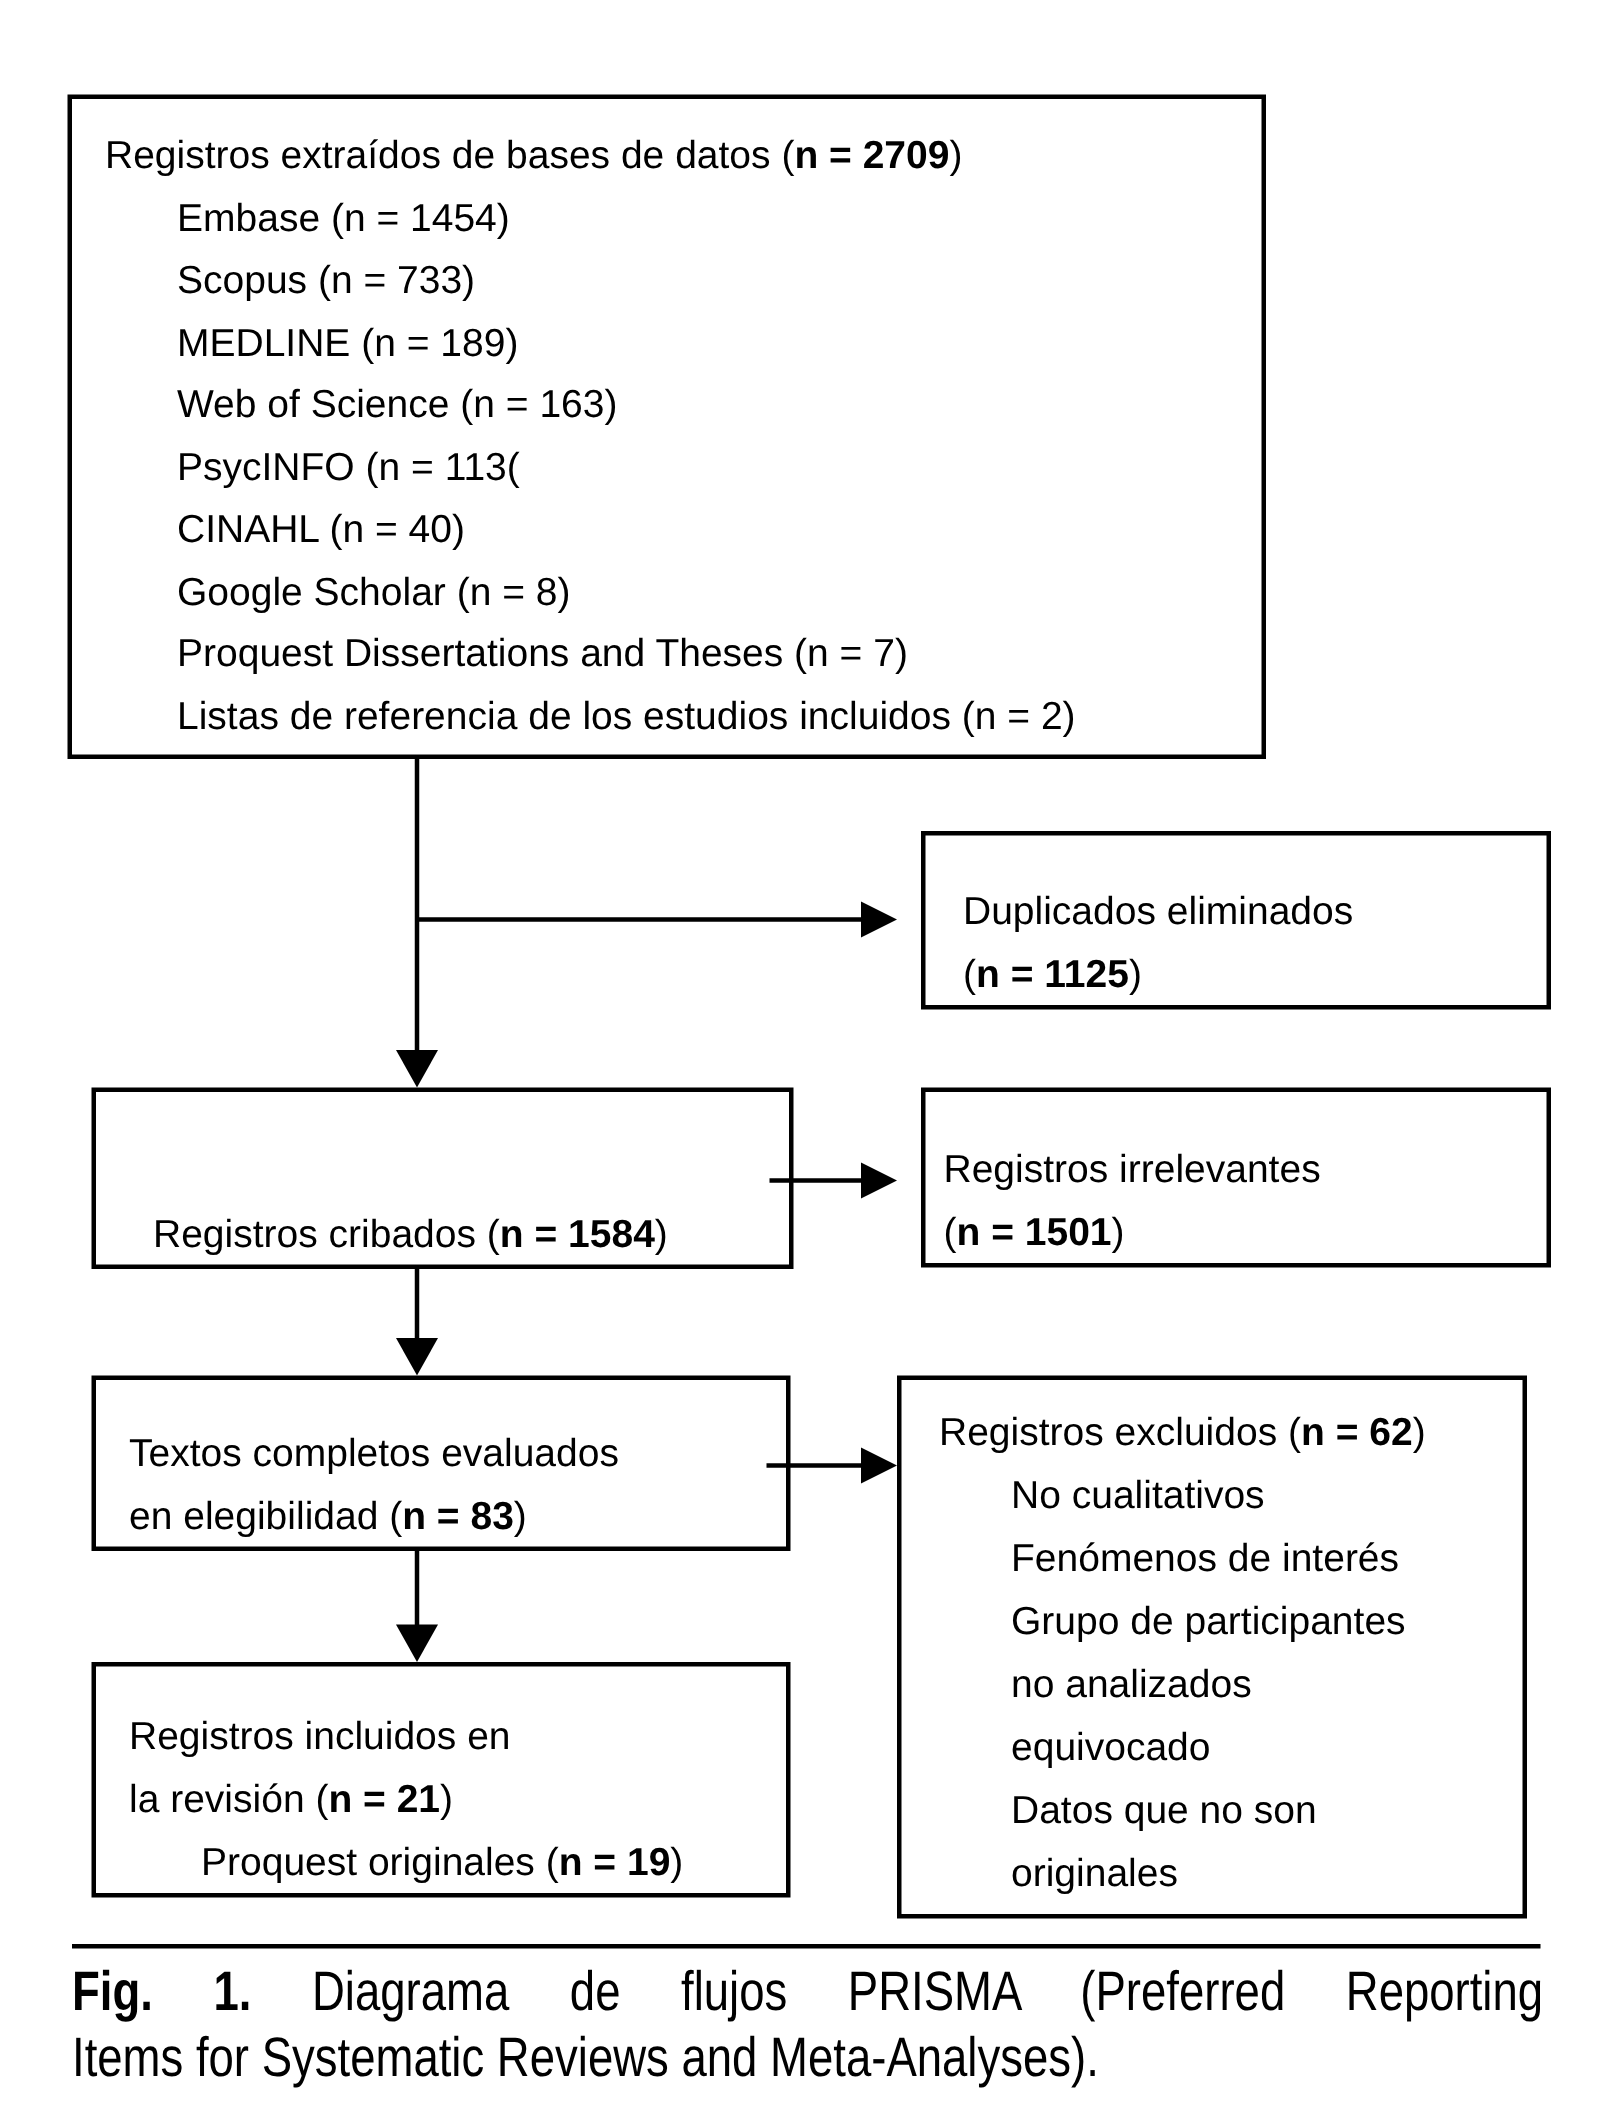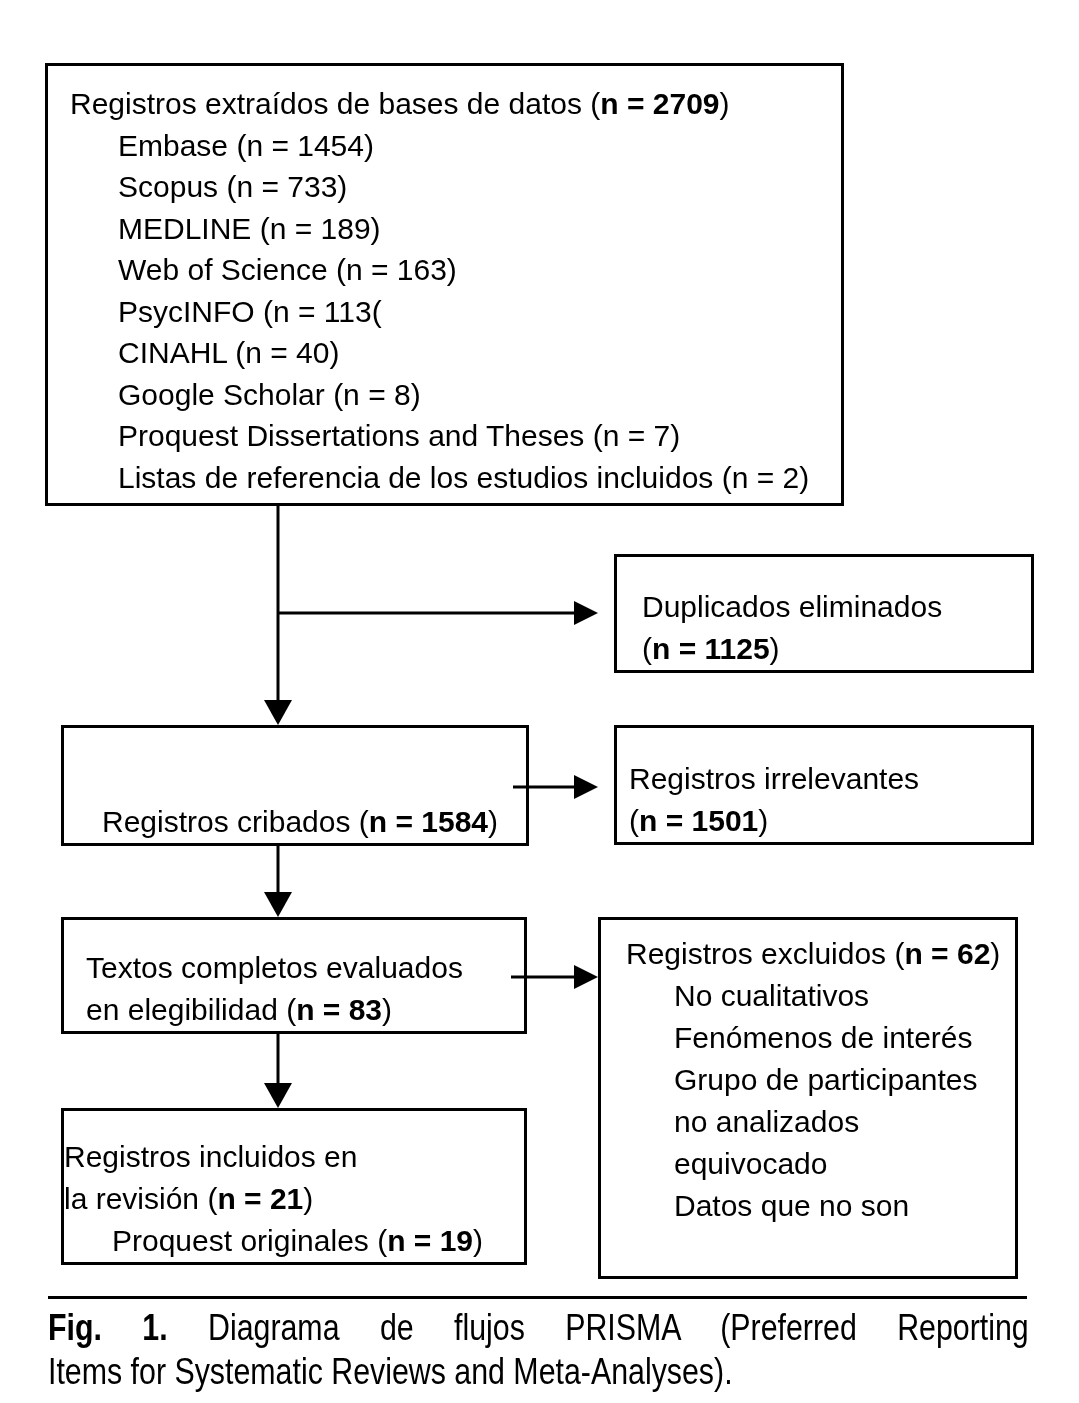--- a/index.html
+++ b/index.html
@@ -14,21 +14,21 @@
     background: #ffffff;
     color: #000000;
     font-family: "Liberation Sans", sans-serif;
     overflow: hidden;
   }
   .box {
     position: absolute;
     box-sizing: border-box;
     border: 3px solid #000000;
     background: #ffffff;
-    font-size: 30px;
+    font-size: 26px;
     line-height: 42px;
     white-space: nowrap;
   }
   .box b { font-weight: bold; }
   .vcenter {
     display: flex;
     flex-direction: column;
     justify-content: flex-end;
     margin-left: 16px;
   }
@@ -37,21 +37,21 @@
   
   #box-identified {
     left: 45px; top: 63px; width: 799px; height: 443px;
     padding: 17px 8px 0 22px; line-height: 41.5px;
   }
   #box-duplicates   { left: 598px; top: 554px; width: 420px; height: 119px; padding-left: 25px; }
   #box-screened     { left: 45px;  top: 725px; width: 468px; height: 121px; padding-left: 38px; }
   #box-irrelevant   { left: 598px; top: 725px; width: 420px; height: 120px; padding-left: 12px; }
   #box-fulltext     { left: 45px;  top: 917px; width: 466px; height: 117px; padding-left: 22px; }
   #box-excluded     { left: 598px; top: 917px; width: 420px; height: 362px; padding: 13px 0 0 25px; }
-  #box-included     { left: 45px;  top: 1108px; width: 466px; height: 157px; }
+  #box-included     { left: 45px;  top: 1108px; width: 466px; height: 157px; padding-left: 22px; }
 
   .arrows {
     position: absolute;
     left: 0; top: 0;
     width: 1079px; height: 1403px;
     pointer-events: none;
   }
   .arrows path { stroke: #000000; stroke-width: 3; fill: none; }
   .arrows polygon { fill: #000000; stroke: none; }
 
@@ -115,20 +115,21 @@
   </div>
 
   <div class="box" id="box-excluded">
     <div><span>Registros excluidos (</span><b>n = 62</b><span>)</span></div>
     <div class="indent">No cualitativos</div>
     <div class="indent">Fenómenos de interés</div>
     <div class="indent">Grupo de participantes</div>
     <div class="indent">no analizados</div>
     <div class="indent">equivocado</div>
     <div class="indent">Datos que no son</div>
+    <div class="indent">originales</div>
   </div>
 
   <div class="box vcenter" id="box-included">
     <div>Registros incluidos en</div>
     <div><span>la revisión (</span><b>n = 21</b><span>)</span></div>
     <div class="indent"><span>Proquest originales (</span><b>n = 19</b><span>)</span></div>
   </div>
 
   <svg class="arrows" viewBox="0 0 1079 1403" xmlns="http://www.w3.org/2000/svg">
     <g>

